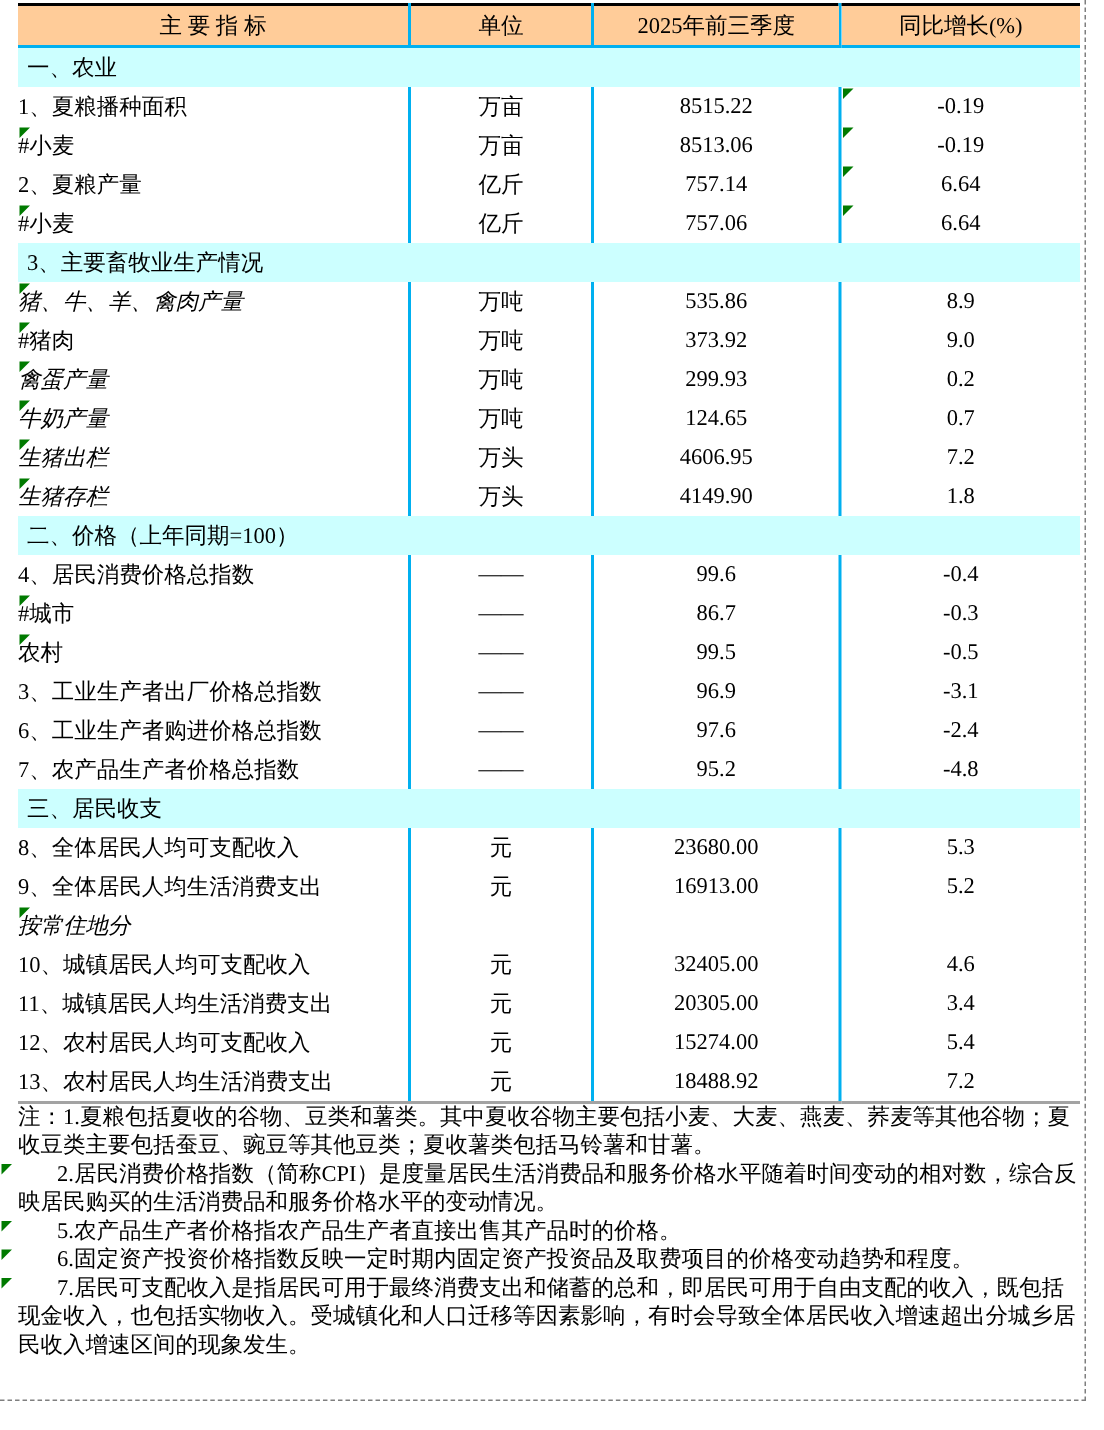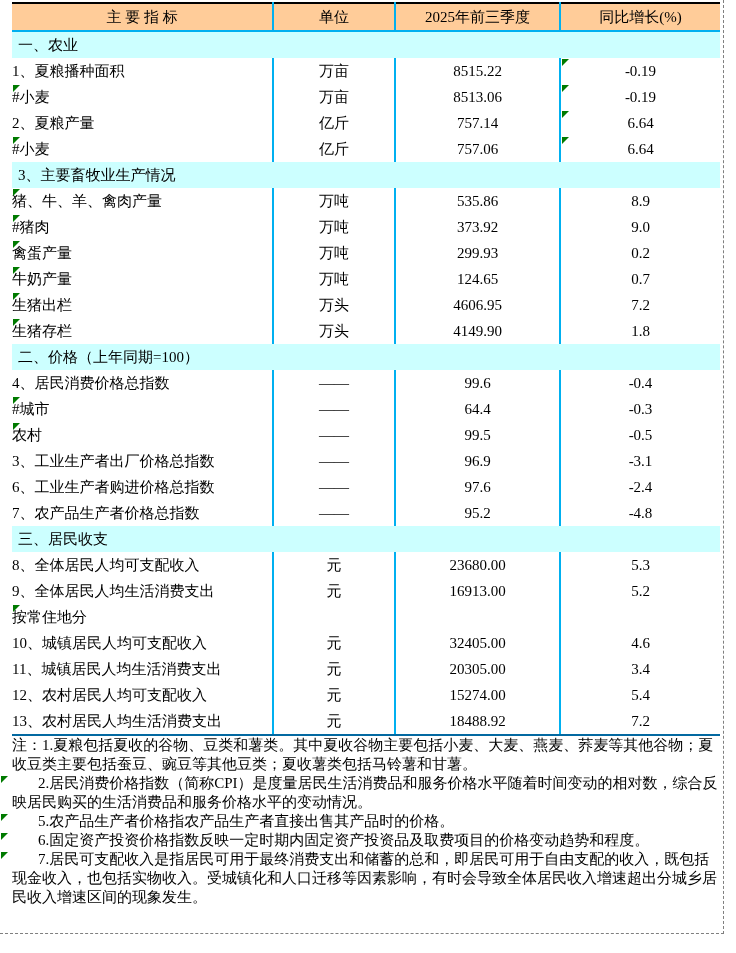--- a/index.html
+++ b/index.html
@@ -42,24 +42,24 @@
   }
   tr.header-row th + th{border-left:2px solid #00B0F0;text-align:center;}
   tr.section-row td{
     background:#CCFFFF;
     text-align:left;
     padding-left:6px;
   }
   td.c-label{text-align:left;}
   td.c-unit,td.c-value,td.c-yoy{text-align:center;}
   td.c-unit,td.c-value,td.c-yoy{border-left:2px solid #00B0F0;}
-  tr.last-row td{border-bottom:2px solid #0369a1;margin-top:28px;}
+  tr.last-row td{border-bottom:2px solid #a3a3a3;margin-top:28px;}
 
   .ind-0{padding-left:6px;}
-  .ind-1{padding-left:20px;}
+  .ind-1{padding-left:20px;font-style:italic;}
   .ind-2{padding-left:32px;}
   .ind-3{padding-left:46px;}
 
   .marker{
     position:absolute;top:1px;left:1px;
     width:0;height:0;
     border-top:7px solid #007A00;
     border-right:7px solid transparent;
   }
 
@@ -165,21 +165,21 @@
         </tr>
         <tr>
           <td class="c-label ind-0">4、居民消费价格总指数</td>
           <td class="c-unit">——</td>
           <td class="c-value">99.6</td>
           <td class="c-yoy">-0.4</td>
         </tr>
         <tr>
           <td class="c-label ind-2">#城市<span class="marker"></span></td>
           <td class="c-unit">——</td>
-          <td class="c-value">64.4</td>
+          <td class="c-value">86.7</td>
           <td class="c-yoy">-0.3</td>
         </tr>
         <tr>
           <td class="c-label ind-3">农村<span class="marker"></span></td>
           <td class="c-unit">——</td>
           <td class="c-value">99.5</td>
           <td class="c-yoy">-0.5</td>
         </tr>
         <tr>
           <td class="c-label ind-0">3、工业生产者出厂价格总指数</td>

